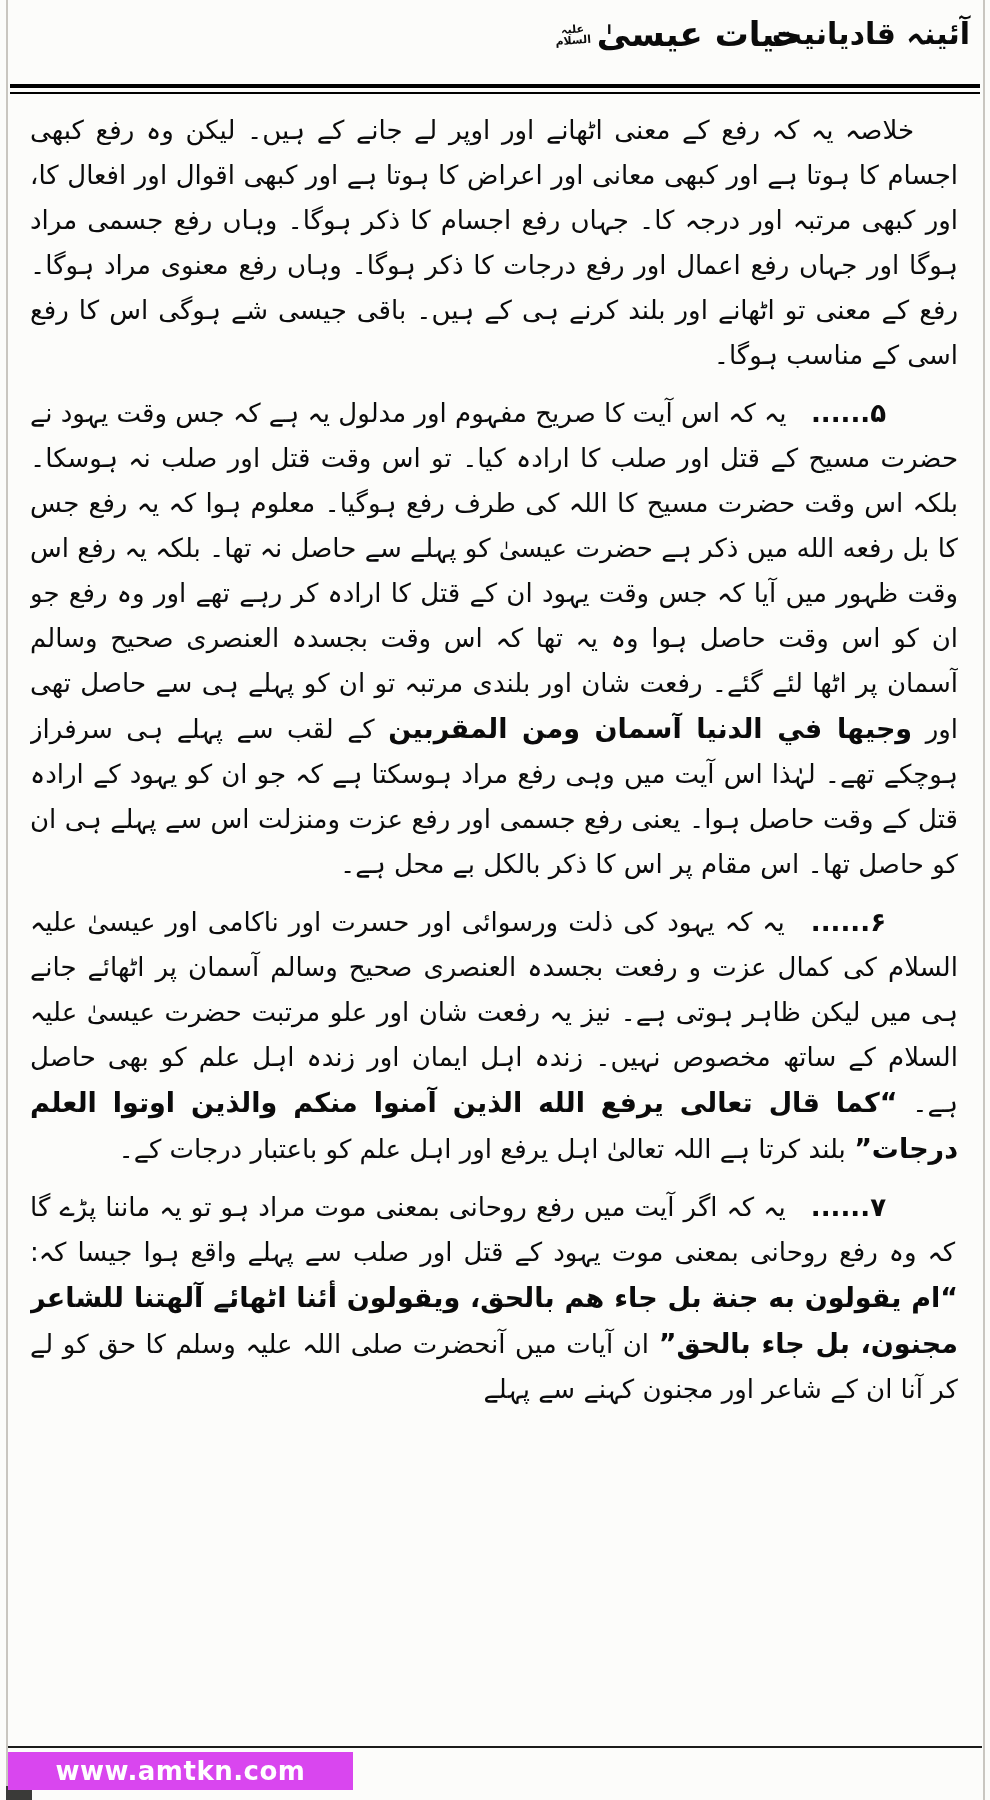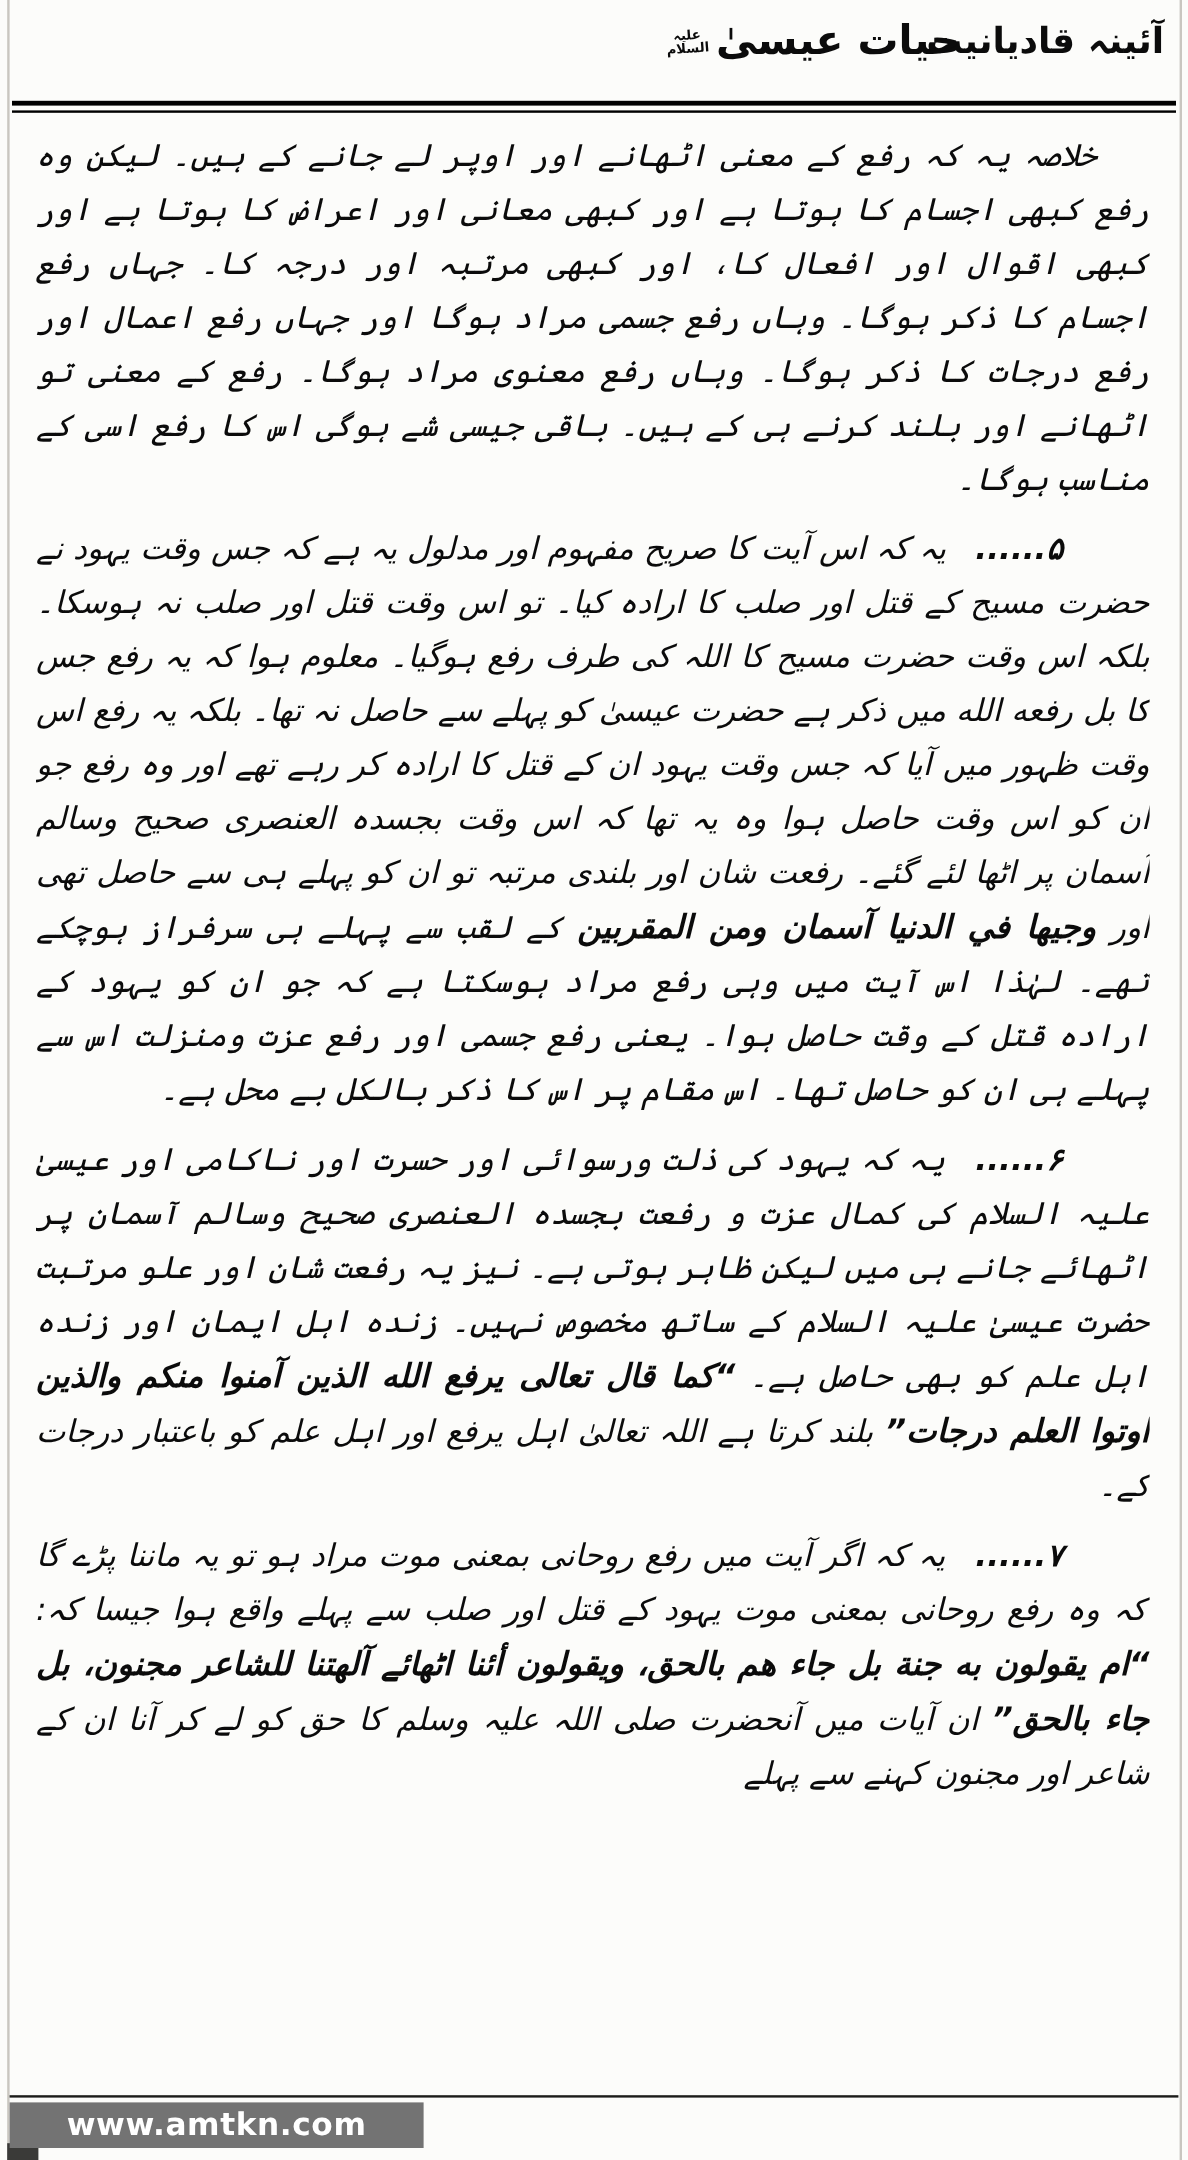--- a/index.html
+++ b/index.html
@@ -27,29 +27,29 @@
   .page-number{font-size:44px;font-weight:bold;padding:0 8px;line-height:1.4;}
   .header-rule{position:absolute;top:84px;left:10px;right:10px;height:4px;
                border-top:4px solid #000;border-bottom:2px solid #000;}
 
   
   .content{
     position:absolute;top:108px;left:30px;right:32px;height:1632px;overflow:hidden;
     direction:rtl;text-align:justify;
     font-size:26px;line-height:45px;font-weight:500;
   }
-  .para{margin:0 0 13px 0;text-indent:44px;font-style:italic;}
+  .para{margin:0 0 13px 0;text-indent:44px;}
   .para.numbered{text-indent:72px;}
   .pnum{font-weight:bold;margin-left:16px;letter-spacing:2px;}
   .arabic{font-weight:bold;font-size:27px;}
 
   
   .footer-rule{position:absolute;left:8px;right:8px;top:1746px;height:2px;background:#1c1c1a;}
   .fbar{
-    position:absolute;top:1752px;height:38px;background:#737373;color:#fff;
+    position:absolute;top:1752px;height:38px;background:#d946ef;color:#fff;
     display:flex;align-items:center;justify-content:center;
     font-size:26px;font-weight:bold;letter-spacing:0.5px;
   }
   .fbar.left{left:8px;width:345px;}
   .fbar.right{left:470px;right:8px;}
 </style>
 </head>
 <body>
 
 <div class="page">

